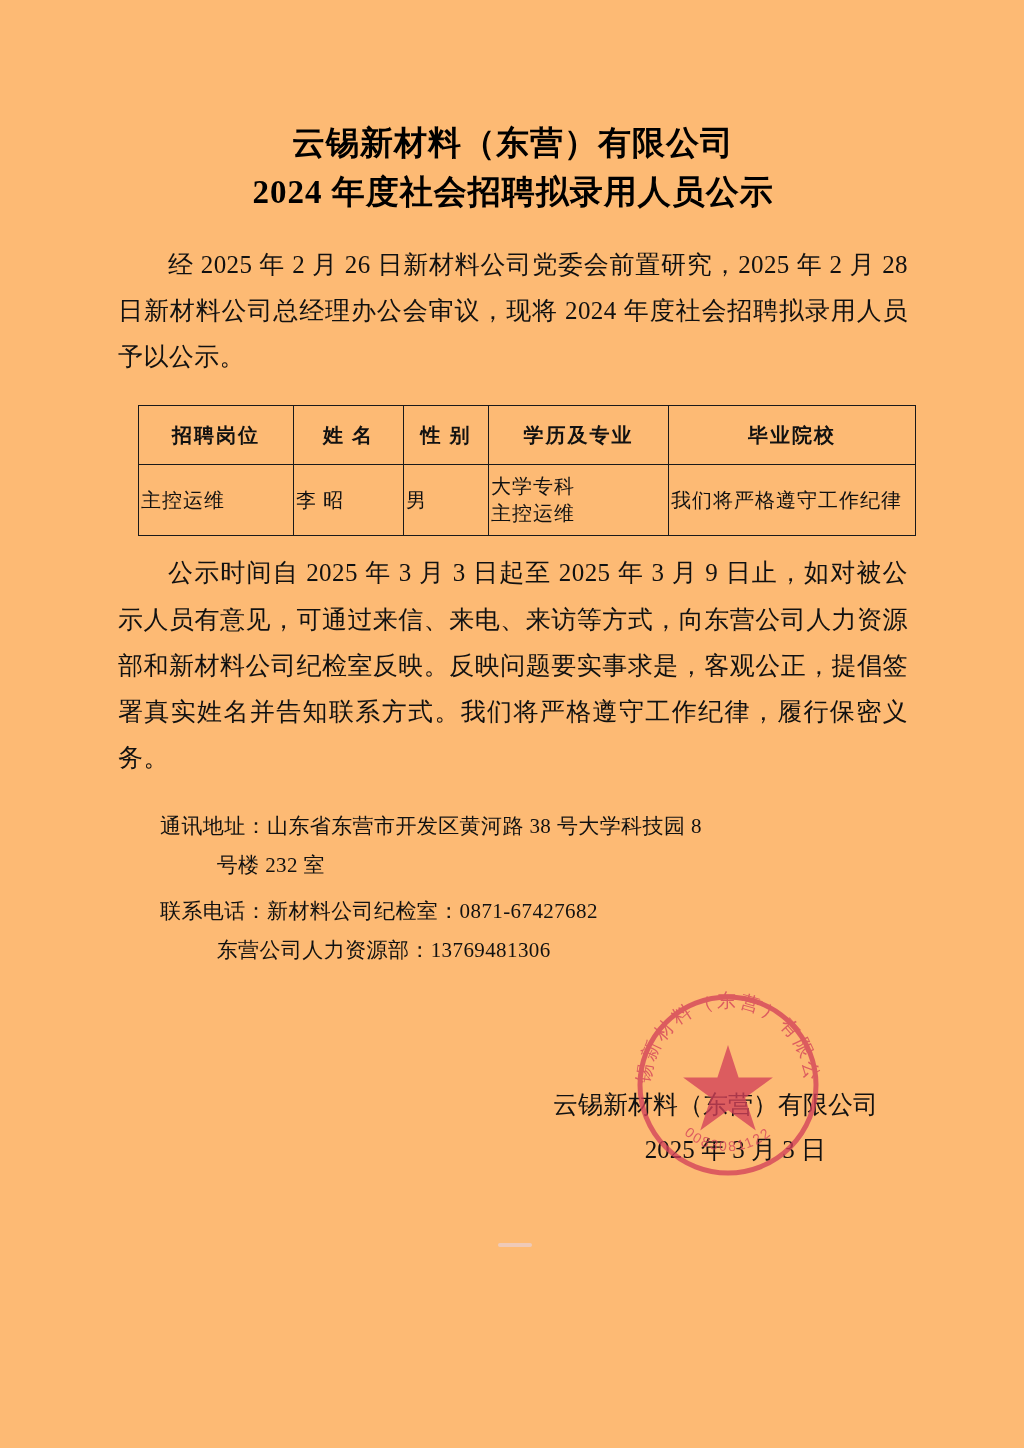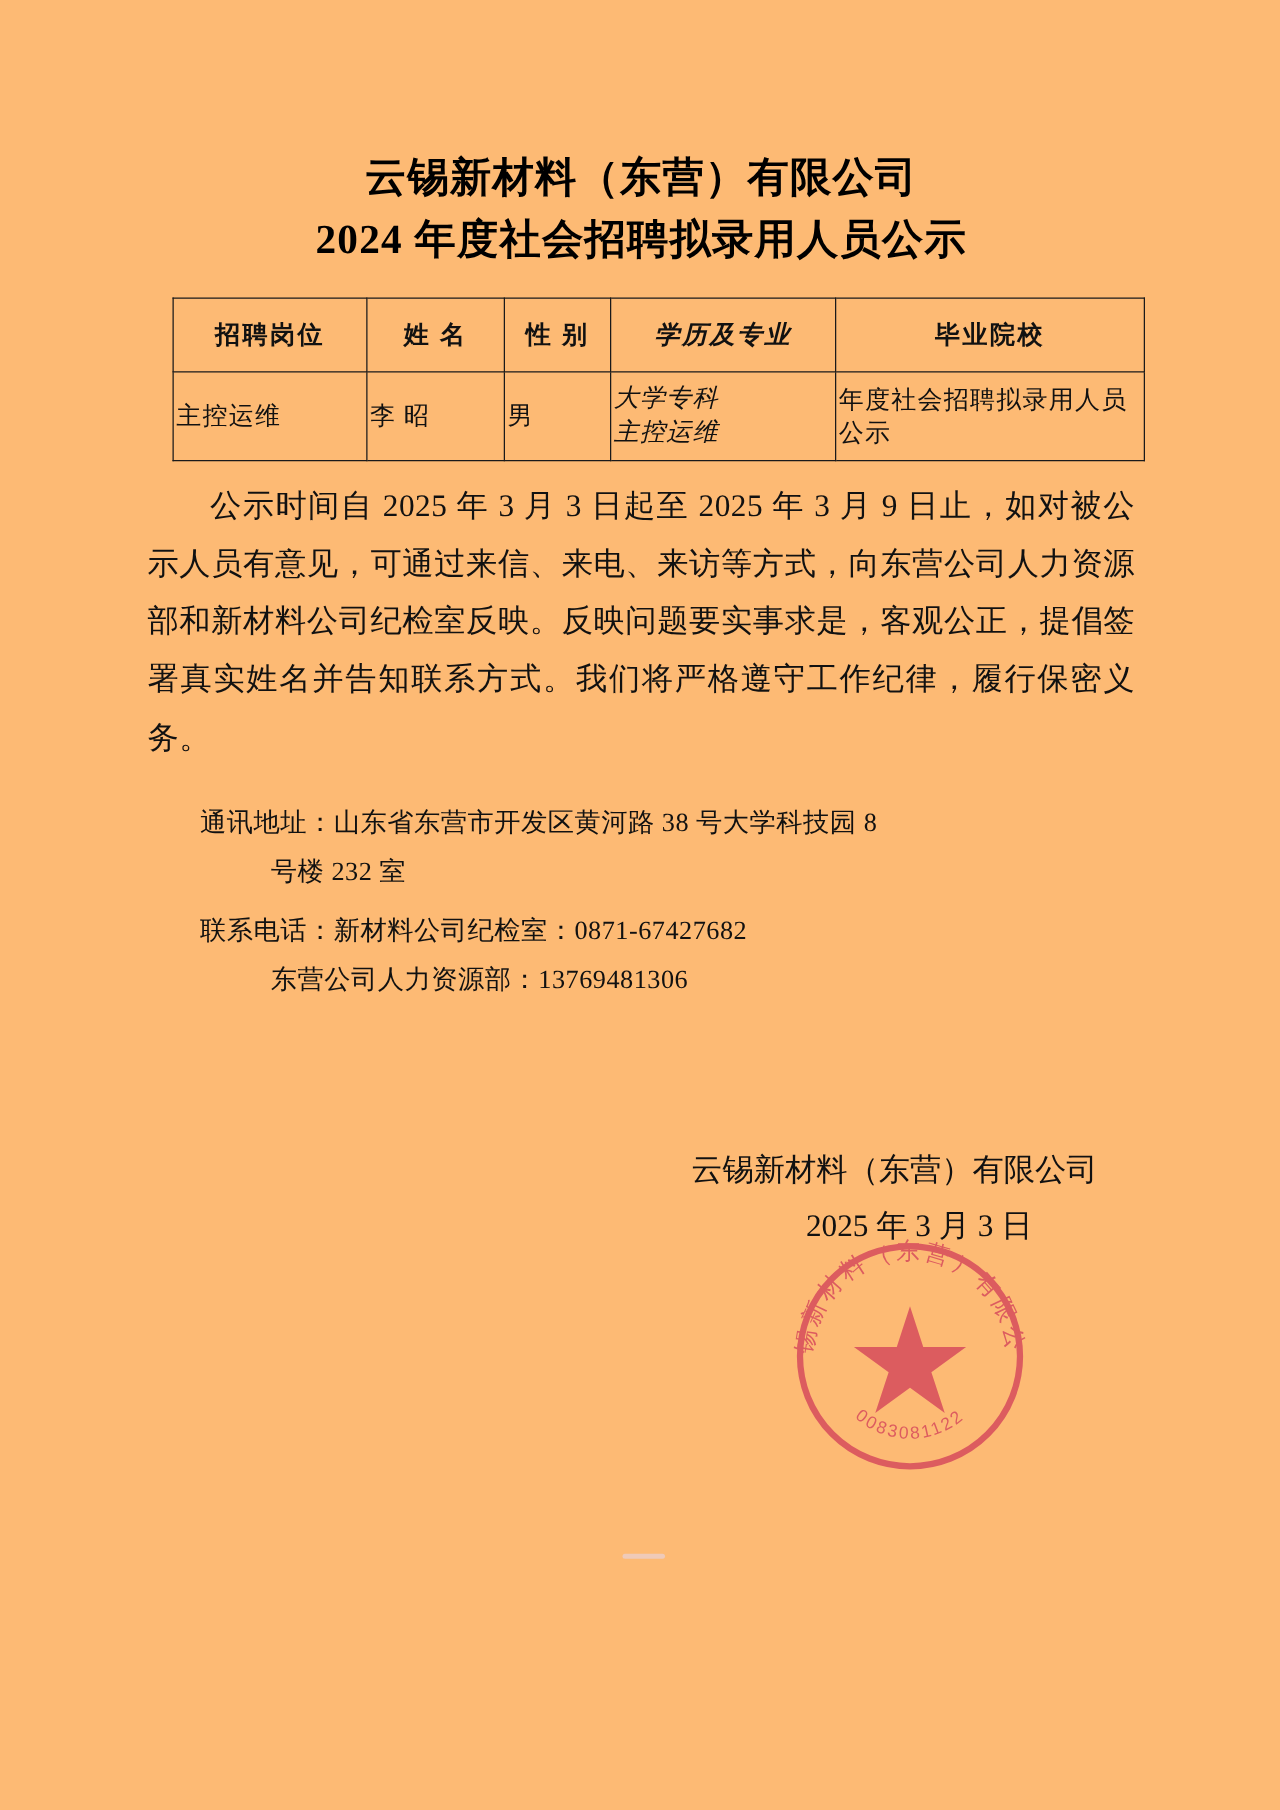--- a/index.html
+++ b/index.html
@@ -84,21 +84,21 @@
     letter-spacing: 2px;
     height: 46px;
   }
   table.roster td {
     height: 58px;
     letter-spacing: 1px;
   }
   .col-1 { width: 150px; }
   .col-2 { width: 105px; }
   .col-3 { width: 80px; }
-  .col-4 { width: 175px; font-style: italic; }
+  .col-4 { width: 175px; }
   .col-5 { width: 242px; }
   .name-cell {
     letter-spacing: 10px;
     padding-left: 10px;
   }
   .twoline {
     line-height: 1.35;
   }
   .sign-block {
     margin-top: 112px;
@@ -140,41 +140,42 @@
 
 <div class="page">
 
   <div class="doc-body">
 
     <div class="title-block">
       <div>云锡新材料（东营）有限公司</div>
       <div class="title-line2">2024 年度社会招聘拟录用人员公示</div>
     </div>
 
+    <p class="para indent">经 2025 年 2 月 26 日新材料公司党委会前置研究，2025 年 2 月 28 日新材料公司总经理办公会审议，现将 2024 年度社会招聘拟录用人员予以公示。</p>
 
     <table class="roster">
       <thead>
         <tr>
           <th class="col-1">招聘岗位</th>
           <th class="col-2">姓 名</th>
           <th class="col-3">性 别</th>
           <th class="col-4">学历及专业</th>
           <th class="col-5">毕业院校</th>
         </tr>
       </thead>
       <tbody>
         <tr>
           <td class="col-1">主控运维</td>
           <td class="col-2 name-cell">李 昭</td>
           <td class="col-3">男</td>
           <td class="col-4 twoline">
             <div>大学专科</div>
             <div>主控运维</div>
           </td>
-          <td class="col-5">年度社会招聘拟录用人员公示</td>
+          <td class="col-5">我们将严格遵守工作纪律</td>
         </tr>
       </tbody>
     </table>
 
     <p class="para indent tight">公示时间自 2025 年 3 月 3 日起至 2025 年 3 月 9 日止，如对被公示人员有意见，可通过来信、来电、来访等方式，向东营公司人力资源部和新材料公司纪检室反映。反映问题要实事求是，客观公正，提倡签署真实姓名并告知联系方式。我们将严格遵守工作纪律，履行保密义务。</p>
 
     <div class="hang">
       <span>通讯地址：</span><span>山东省东营市开发区黄河路 38 号大学科技园 8</span>
       <span class="sub">号楼 232 室</span>
     </div>

